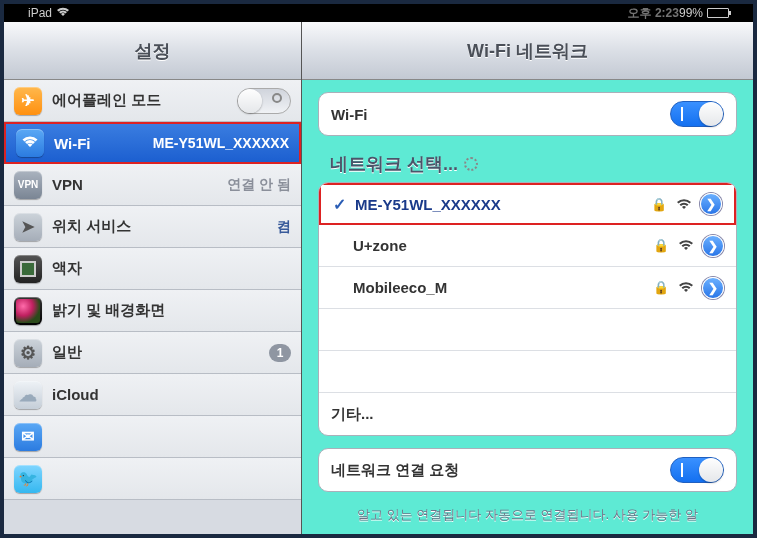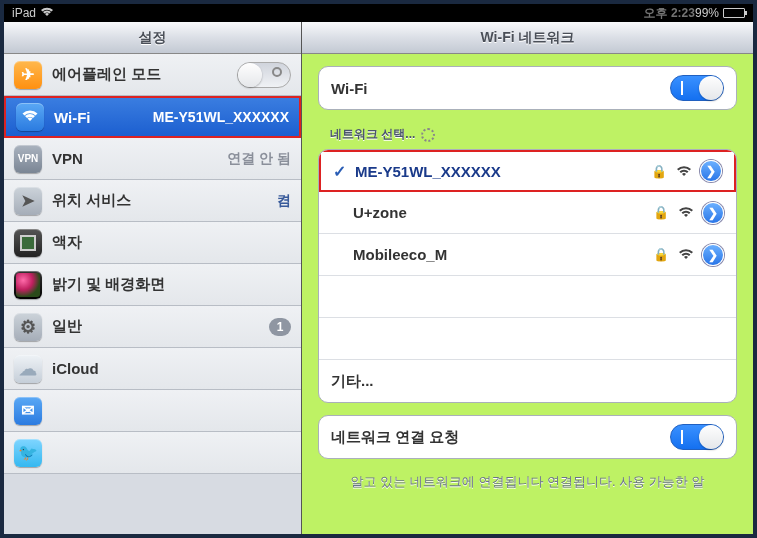--- a/index.html
+++ b/index.html
@@ -17,21 +17,21 @@
       background: #000;
       display: flex;
       flex-direction: column;
     }
     .status-bar {
       height: 18px;
       background: #000;
       color: #ccc;
       display: flex;
       align-items: center;
-      padding: 0 8px;
+      padding: 0 24px;
       font-size: 12px;
     }
     .status-left { display: flex; align-items: center; gap: 4px; }
     .status-center { flex: 1; text-align: right; font-weight: bold; color: #737373; }
     .status-right { display: flex; align-items: center; gap: 2px; }
     .wifi-status-icon { display: inline-block; }
     .battery-icon {
       display: inline-block;
       width: 22px;
       height: 10px;
@@ -59,32 +59,32 @@
     }
     .sidebar {
       width: 298px;
       background: #d7dbe2;
       border-right: 1px solid #555;
       display: flex;
       flex-direction: column;
     }
     .detail {
       flex: 1;
-      background: #bef264;
+      background: #5eead4;
       display: flex;
       flex-direction: column;
     }
     .header {
-      height: 32px;
+      height: 58px;
       background: linear-gradient(to bottom, #f8f9fb, #dbdfe6, #c3c9d3);
       border-bottom: 1px solid #888;
       display: flex;
       align-items: center;
       justify-content: center;
-      font-size: 14px;
+      font-size: 18px;
       font-weight: bold;
       color: #4a4f58;
       text-shadow: 0 1px 0 #fff;
     }
     .sidebar-list {
       flex: 1;
       overflow-y: auto;
     }
     .sidebar-item {
       height: 42px;
@@ -178,21 +178,21 @@
     }
     .group {
       background: #fff;
       border: 1px solid #aab0ba;
       border-radius: 10px;
       margin-bottom: 12px;
       overflow: hidden;
     }
     .group-label {
       color: #4a556a;
-      font-size: 12px;
+      font-size: 18px;
       font-weight: bold;
       padding: 4px 12px 6px;
       text-shadow: 0 1px 0 #fff;
       display: flex;
       align-items: center;
       gap: 6px;
     }
     .spinner {
       width: 14px; height: 14px;
       border: 2px dotted #888;
@@ -429,18 +429,18 @@
         <div class="group">
           <div class="row">
             <span class="row-label">네트워크 연결 요청</span>
             <div class="toggle on">
                 <span class="toggle-label"></span>
                 <span class="toggle-knob"></span>
               </div>
           </div>
         </div>
 
-        <div class="footer-text">알고 있는 네트워크에 연결됩니다 연결됩니다. 사용 가능한 알</div>
+        <div class="footer-text">알고 있는 연결됩니다 자동으로 연결됩니다. 사용 가능한 알</div>
 
       </div>
     </div>
   </div>
 </div>
 
 </body></html>

